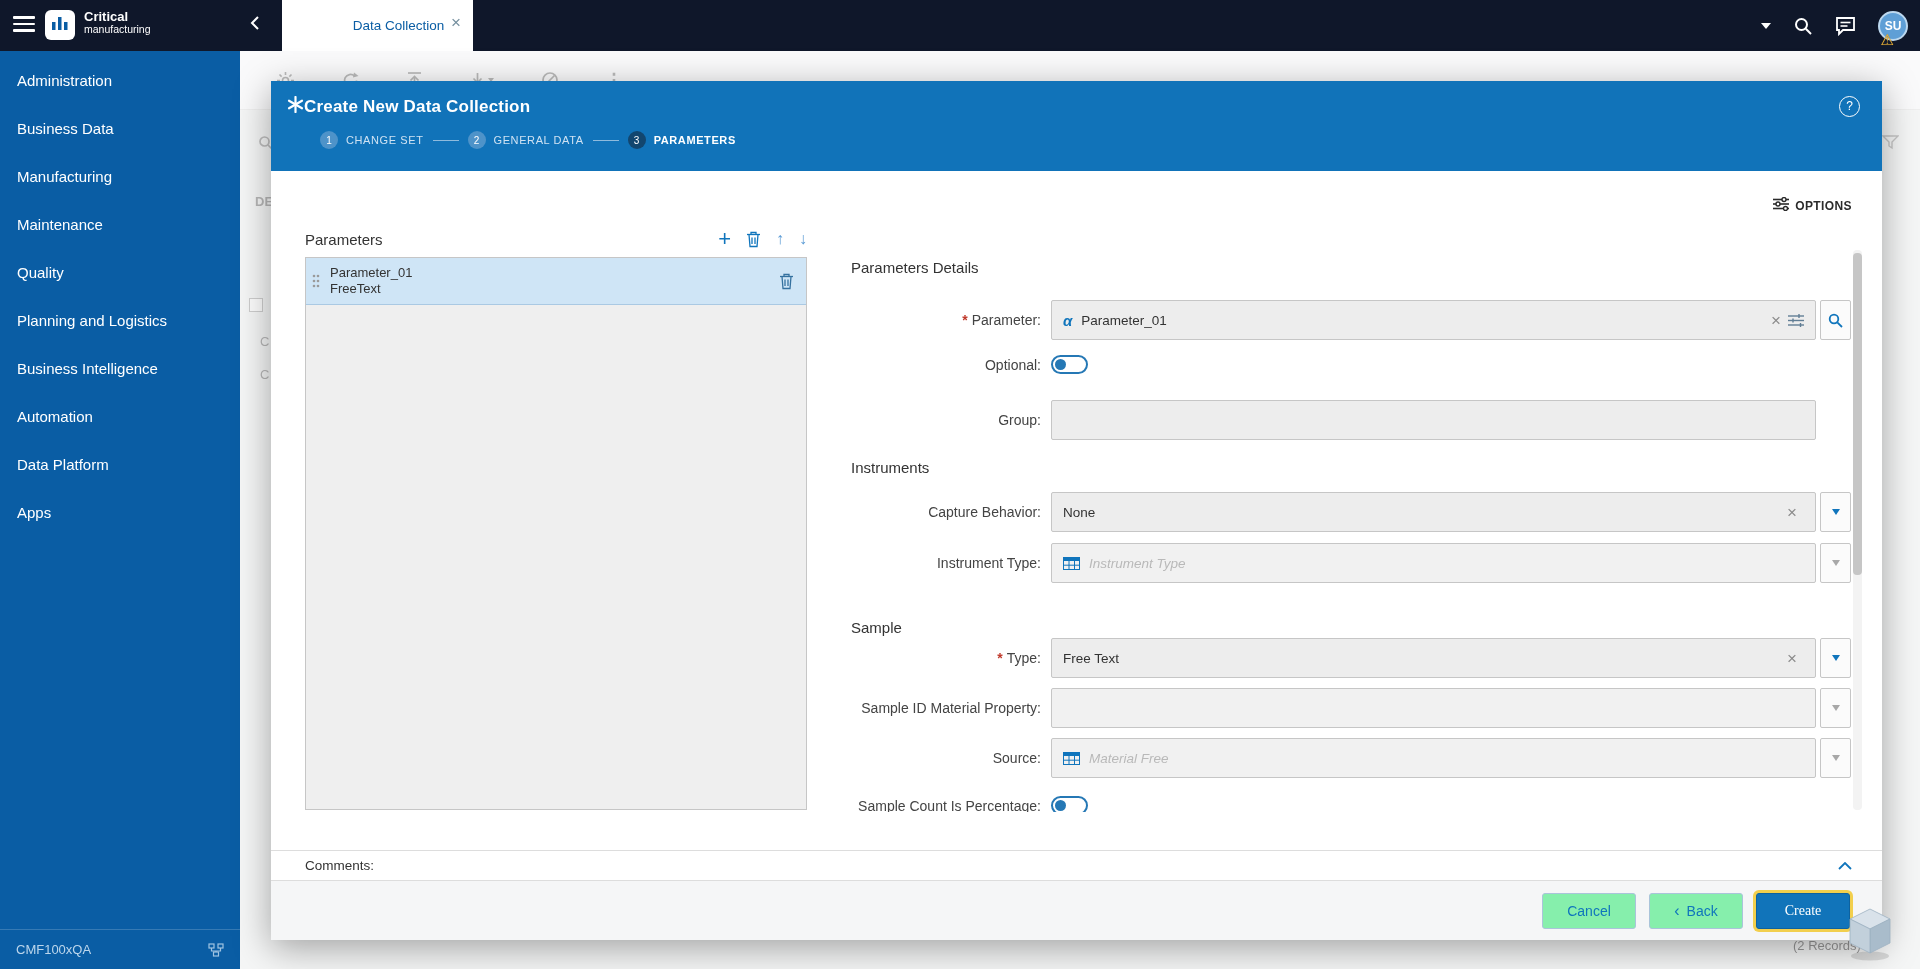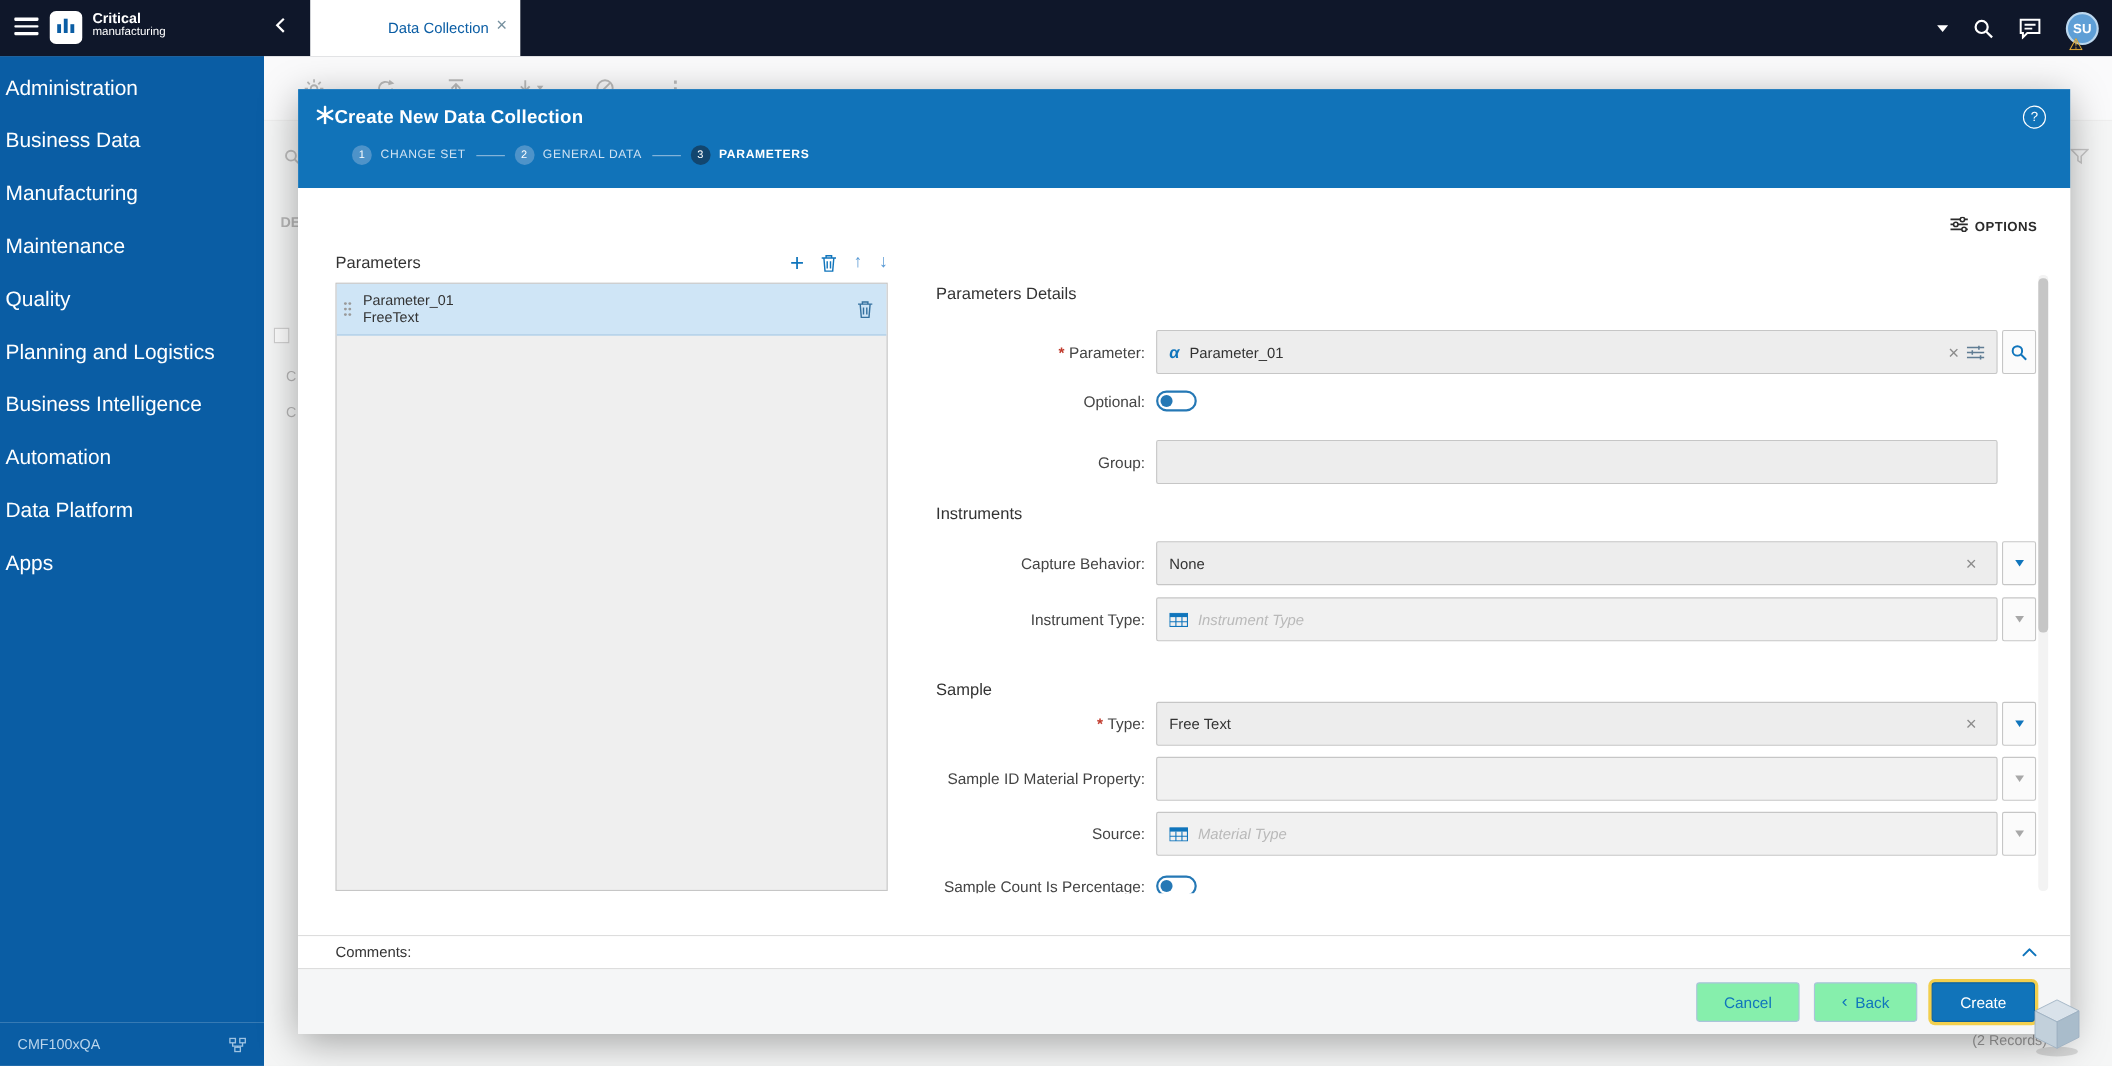--- a/index.html
+++ b/index.html
@@ -21,21 +21,21 @@
   .tab-close { position:absolute; right:12px; top:14px; font-size:17px; color:#76909f; cursor:pointer; line-height:1; }
   .topbar-right { position:absolute; right:12px; top:0; height:51px; display:flex; align-items:center; gap:22px; }
   .tb-caret { width:0; height:0; border-left:5px solid transparent; border-right:5px solid transparent; border-top:6px solid #fff; cursor:pointer; }
   .tb-icon { cursor:pointer; display:flex; align-items:center; }
   .avatar { width:30px; height:30px; border-radius:50%; background:#5f9fd6; border:2px solid #bcd8ef; color:#fff; font-size:12px; font-weight:700; display:flex; align-items:center; justify-content:center; cursor:pointer; }
   .warn { position:absolute; right:26px; top:31px; font-size:15px; color:#f2b importance63b; color:#f2b63b; text-shadow:0 0 1px #8a6d1d; z-index:31; }
 
   
   .sidebar { position:absolute; top:51px; left:0; width:240px; height:918px; background:#0a5da4; z-index:25; }
   .nav { padding-top:6px; }
-  .nav-item { height:48px; line-height:48px; padding-left:5px; color:#fff; font-size:19px; cursor:pointer; white-space:nowrap; }
+  .nav-item { height:48px; line-height:48px; padding-left:17px; color:#fff; font-size:15px; cursor:pointer; white-space:nowrap; }
   .sidebar-footer { position:absolute; bottom:0; left:0; width:240px; height:40px; display:flex; align-items:center; padding:0 16px; color:#bcd6ec; font-size:13px; border-top:1px solid rgba(255,255,255,0.18); }
   .sf-icon { margin-left:auto; display:flex; }
 
   
   .content-bg { position:absolute; top:51px; left:240px; width:1680px; height:918px; background:#f0f1f2; }
   .bg-toolbar { position:absolute; top:0; left:0; width:100%; height:59px; background:#fafbfc; border-bottom:1px solid #e2e2e2; display:flex; align-items:center; gap:46px; padding-left:36px; color:#6f6f6f; }
   .bg-tool { display:flex; align-items:center; }
   .bg-kebab { font-size:18px; font-weight:700; color:#6f6f6f; }
   .bg-item { position:absolute; color:#666; }
   .bg-de { left:15px; top:143px; font-size:13px; font-weight:700; }
@@ -95,21 +95,21 @@
   .toggle::after { content:""; position:absolute; left:2px; top:1.5px; width:11px; height:11px; border-radius:50%; background:#2578b5; }
   .v-scroll { position:absolute; right:20px; top:79px; width:9px; height:560px; background:#f3f3f3; border-radius:4px; }
   .v-thumb { position:absolute; top:3px; left:0; width:9px; height:322px; background:#c6c6c6; border-radius:4px; cursor:pointer; }
 
   .comments { position:absolute; left:0; top:769px; width:1611px; height:30px; border-top:1px solid #ddd; display:flex; align-items:center; padding:0 30px 0 34px; font-size:13.5px; color:#333; background:#fff; }
   .comments-collapse { margin-left:auto; cursor:pointer; display:flex; }
 
   .modal-footer { position:absolute; left:0; bottom:0; width:1611px; height:60px; background:#f5f6f7; border-top:1px solid #ddd; display:flex; align-items:center; justify-content:flex-end; gap:13px; padding-right:32px; }
   .btn { width:94px; height:36px; border-radius:3px; font-size:14px; font-family:"Liberation Sans", sans-serif; cursor:pointer; display:flex; align-items:center; justify-content:center; }
   .btn-secondary { background:#86efac; border:1px solid #aac4da; color:#1075bc; }
-  .btn-primary { background:#1174ba; border:1px solid #0d62a0; color:#fff; box-shadow:0 0 0 3px #f2cf4d; }
+  .btn-primary { background:#1174ba; border:1px solid #0d62a0; color:#fff; box-shadow:0 0 0 3px #f2cf4d;font-family:Liberation Serif, serif; }
   .back-chev { font-size:16px; margin-right:7px; line-height:1; }
 
   .cube { position:absolute; left:1843px; top:903px; z-index:60; }
 </style>
 </head>
 <body>
 
 <div class="root">
 
   <div class="topbar">
@@ -466,21 +466,21 @@
           <div class="dfield disabled">
             <span style="display:flex;margin-right:9px;">
               <svg width="17" height="13" viewBox="0 0 17 13">
                   <rect x="0.5" y="0.5" width="16" height="12" fill="none" stroke="#1075bc"></rect>
                   <rect x="0.5" y="0.5" width="16" height="3.5" fill="#1075bc"></rect>
                   <line x1="6" y1="4" x2="6" y2="12.5" stroke="#1075bc"></line>
                   <line x1="11.5" y1="4" x2="11.5" y2="12.5" stroke="#1075bc"></line>
                   <line x1="0.5" y1="8.2" x2="16.5" y2="8.2" stroke="#1075bc"></line>
                 </svg>
             </span>
-            <span class="placeholder">Material Type</span>
+            <span class="placeholder">Material Free</span>
           </div>
           <button class="side-btn">
               <span class="caret dis"></span>
             </button>
         </div>
 
         <div class="drow" style="top:615px;">
           <div class="dlabel">
               <span>Sample Count Is Percentage:</span>
             </div>

